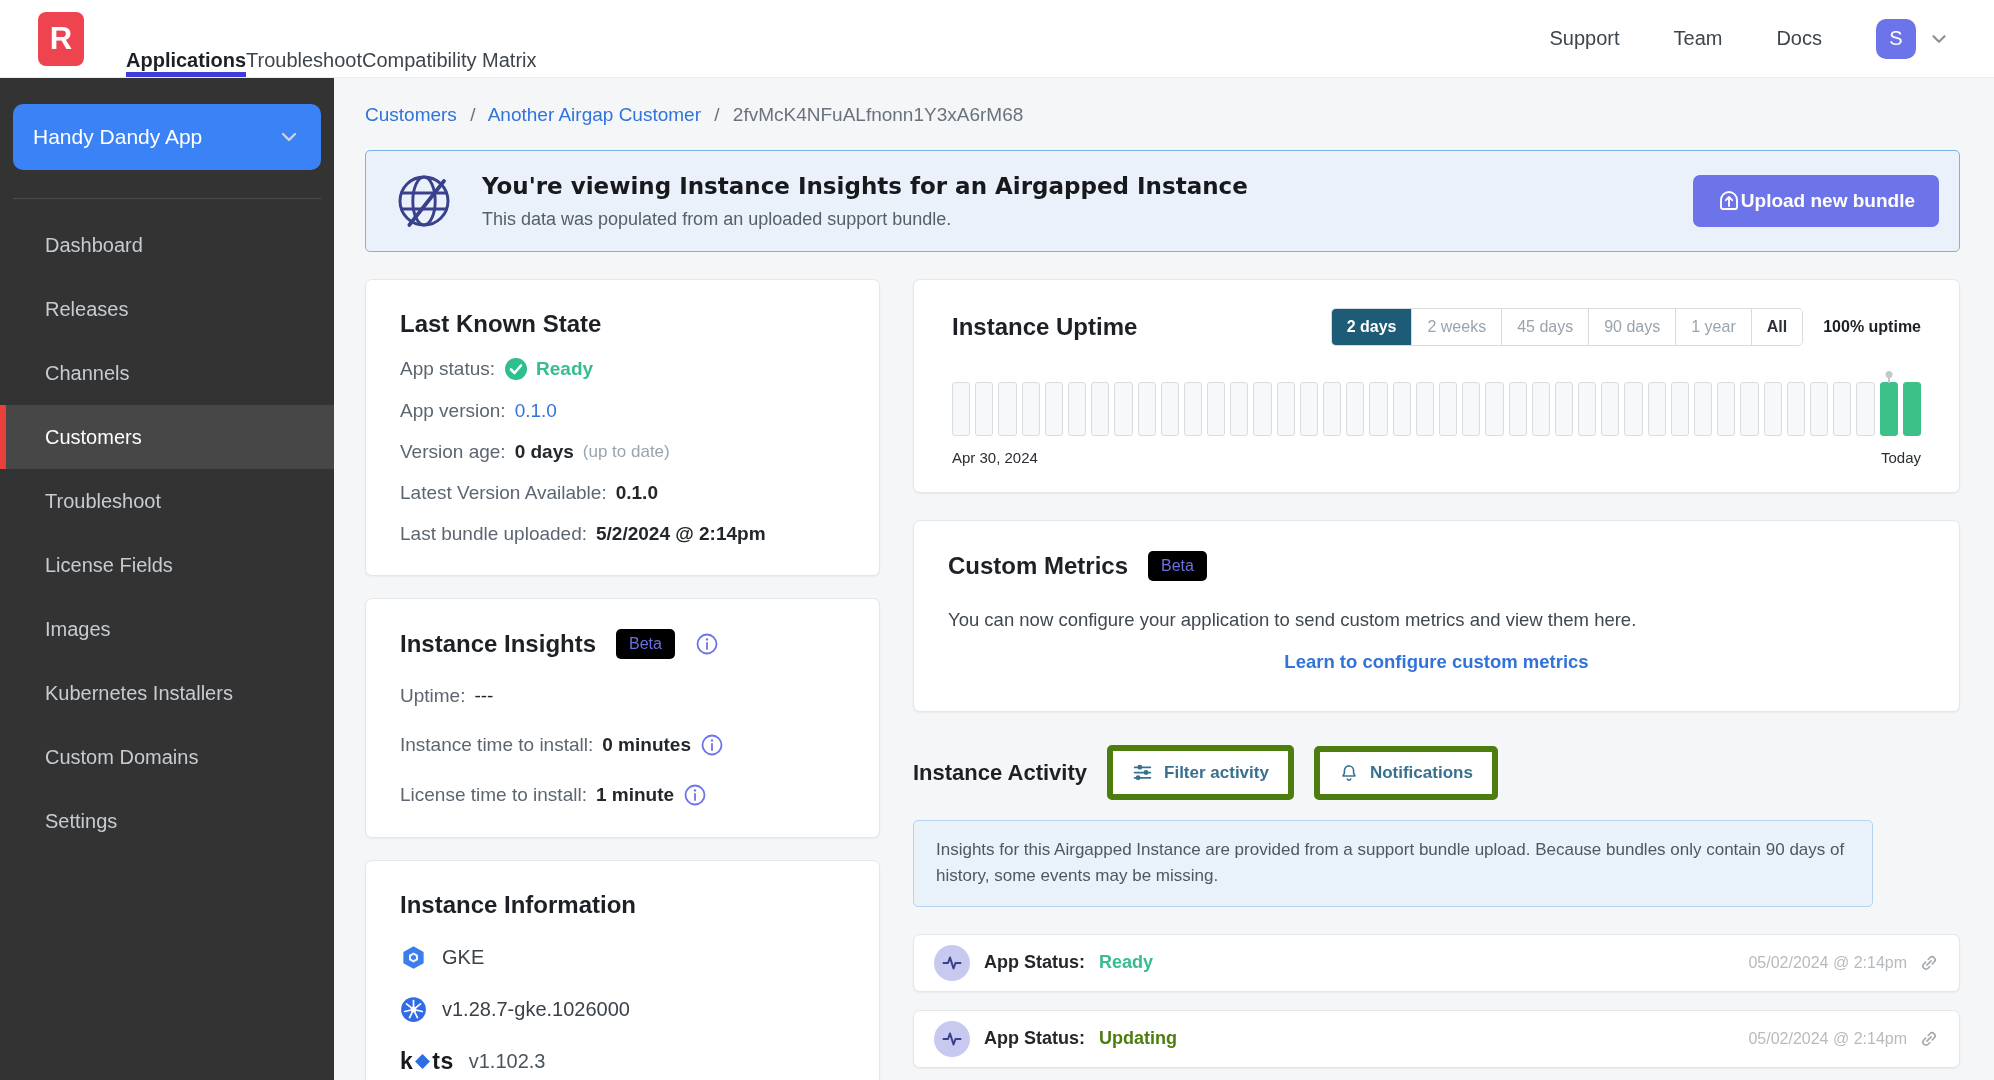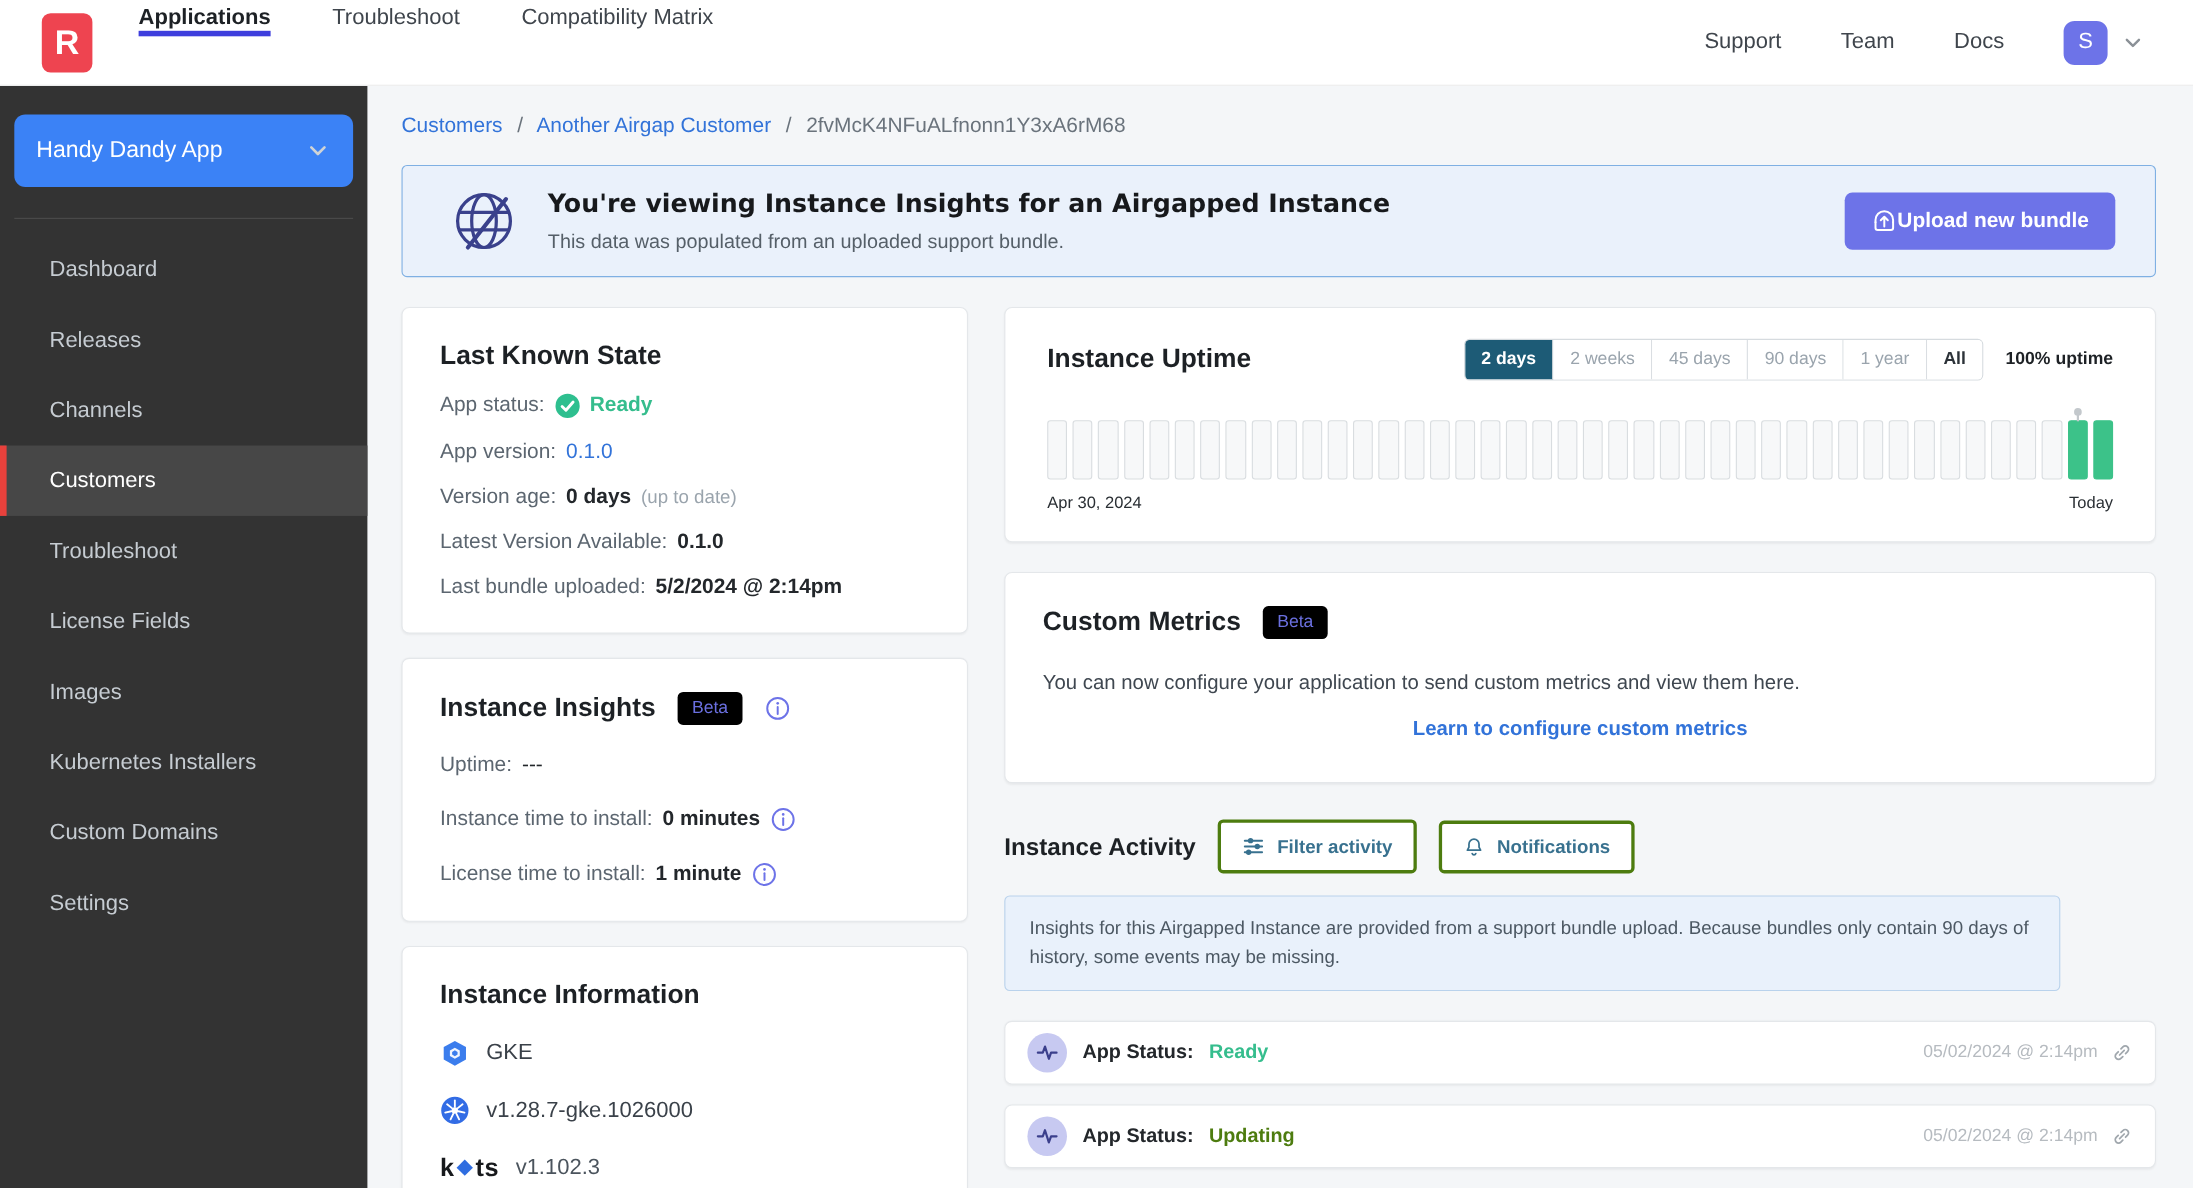--- a/index.html
+++ b/index.html
@@ -11,21 +11,21 @@
   
   .header {
     height:78px; background:#fff; display:flex; align-items:stretch;
     padding:0 44px 0 38px; border-bottom:1px solid #ececec; position:relative; z-index:3;
   }
   .logo {
     align-self:center; width:46px; height:54px; background:#ee4450; border-radius:8px;
     color:#fff; font-weight:bold; font-size:31px; display:flex; align-items:center; justify-content:center;
     margin-right:42px;
   }
-  .nav-left, .nav-right { display:flex; align-items:flex-start; gap:56px; }
+  .nav-left, .nav-right { display:flex; align-items:flex-end; }
   .nav-right { margin-left:auto; align-items:center; gap:54px; }
   .nav-item {
     display:flex; align-items:center; font-size:20px; color:#3f454c; cursor:pointer;
     border-bottom:5px solid transparent; padding-top:5px;
   }
   .nav-item.active { font-weight:bold; color:#1d2125; border-bottom-color:#3e3edd; }
   .avatar-wrap { display:flex; align-items:center; gap:12px; cursor:pointer; }
   .avatar {
     width:40px; height:40px; background:#6d73e8; border-radius:10px; color:#fff;
     display:flex; align-items:center; justify-content:center; font-size:20px;
@@ -45,21 +45,21 @@
   }
   .side-item.active { background:#474747; color:#fff; border-left:6px solid #e8413c; padding-left:39px; }
   
   .main { flex:1; padding:20px 34px 0 31px; min-width:0; }
   .breadcrumb { font-size:19px; color:#6a737c; margin:6px 0 24px; }
   .breadcrumb .crumb-link { color:#3273d9; cursor:pointer; }
   .crumb-sep { margin:0 8px; color:#6a737c; }
   
   .banner {
     display:flex; align-items:center; background:#eaf1fb; border:1px solid #7fb0e3;
-    border-radius:5px; padding:18px 36px; margin-bottom:27px;
+    border-radius:5px; padding:18px 20px; margin-bottom:27px;
   }
   .banner-icon { width:64px; height:64px; margin:0 26px 0 6px; flex:none; }
   .banner-title { font-family:"DejaVu Sans", sans-serif; font-size:23px; font-weight:bold; color:#17191c; }
   .banner-sub { font-size:18px; color:#555f68; margin-top:10px; }
   .upload-btn {
     margin-left:auto; background:#6d73e8; border:none; color:#fff; font-weight:bold; font-size:19px;
     font-family:"Liberation Sans", sans-serif;
     padding:14px 24px; border-radius:7px; display:flex; align-items:center; cursor:pointer;
   }
   
@@ -116,21 +116,21 @@
   }
   .bars-labels { display:flex; justify-content:space-between; margin-top:13px; font-size:15px; color:#2a2f34; }
   
   .metrics-card { margin-bottom:33px; padding-bottom:38px; }
   .metrics-text { font-size:18.5px; color:#3f4750; margin-top:28px; }
   .metrics-link { display:block; text-align:center; font-size:18.5px; font-weight:bold; color:#3273d9; margin-top:20px; cursor:pointer; }
   
   .activity-head { display:flex; align-items:center; gap:20px; margin-bottom:20px; }
   .activity-title { font-size:22px; font-weight:bold; color:#1d2125; }
   .act-btn {
-    font-family:"Liberation Sans", sans-serif; background:#fff; border:3px solid #4d7c0f; border-radius:5px;
+    font-family:"Liberation Sans", sans-serif; background:#fff; border:6px solid #4d7c0f; border-radius:5px;
     padding:11px 19px; font-size:17px; font-weight:600; color:#38718f;
     display:flex; align-items:center; gap:11px; cursor:pointer;
   }
   .act-note {
     background:#e9f1fb; border:1px solid #b9d2ec; border-radius:5px; padding:16px 22px;
     font-size:17px; line-height:1.55; color:#4c5863; margin-bottom:27px; max-width:960px;
   }
   .act-row {
     background:#fff; border:1px solid #e4e7ea; border-radius:7px; box-shadow:0 1px 2px rgba(0,0,0,.05);
     padding:10px 20px; min-height:56px; display:flex; align-items:center; gap:14px; margin-bottom:18px;

